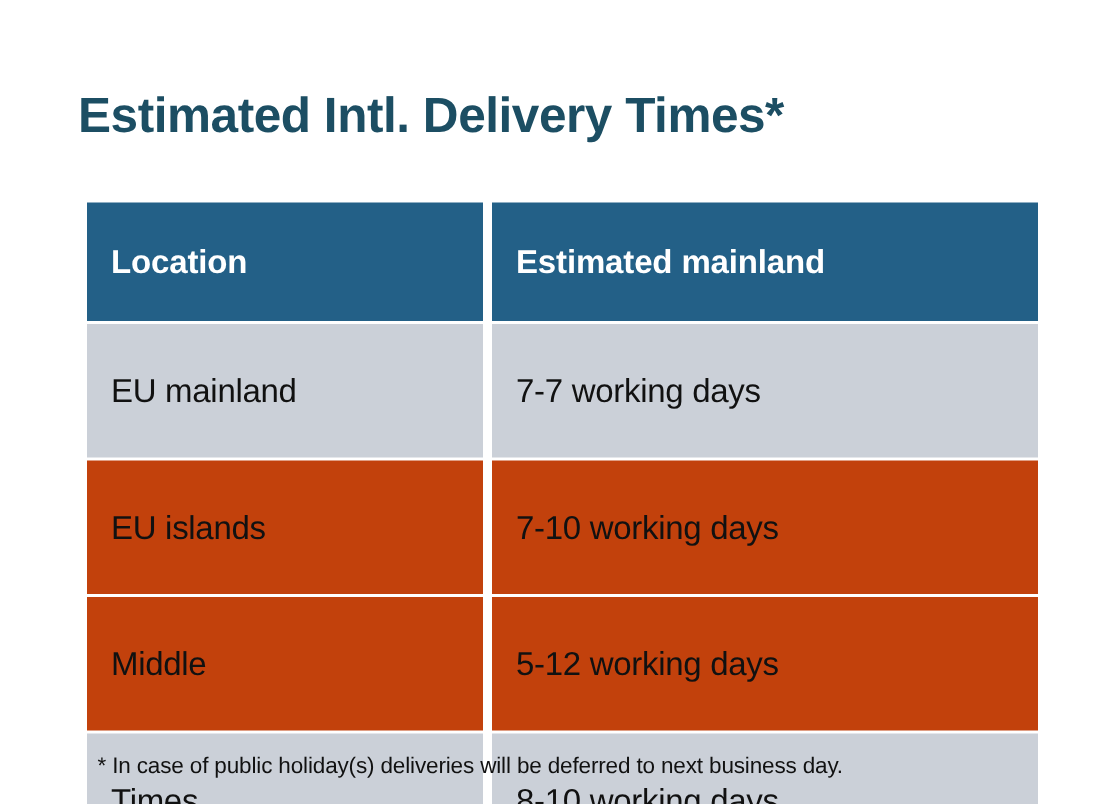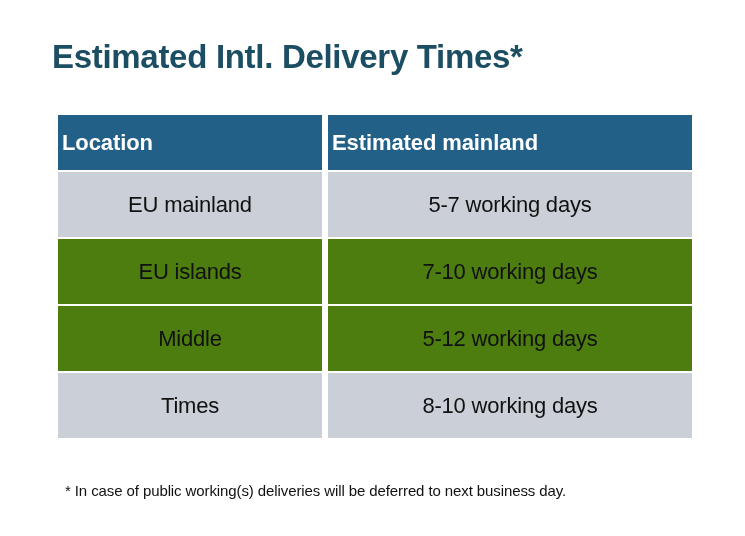--- a/index.html
+++ b/index.html
@@ -13,20 +13,21 @@
     background: #ffffff;
     font-family: "Liberation Sans", sans-serif;
     overflow: hidden;
     position: relative;
     -webkit-font-smoothing: antialiased;
   }
 
   .page {
     position: absolute;
     inset: 0;
+    margin-top: 20px;
   }
 
   
   .page-title {
     position: absolute;
     left: 52px;
     top: 36px;
     font-size: 33px;
     line-height: 42px;
     font-weight: 700;
@@ -39,21 +40,21 @@
   .delivery-table {
     position: absolute;
     left: 52px;
     top: 113px;
     width: 640px;
     border-collapse: separate;
     border-spacing: 6px 2px;
     table-layout: fixed;
   }
   .delivery-table tr > * {
-    padding: 4px;
+    padding: 16px;
     margin: 0;
   }
 
   .col-location  { width: 264px; }
   .col-delivery  { width: 364px; }
 
   .head-cell {
     background: #236087;
     color: #ffffff;
     font-size: 22px;
@@ -65,28 +66,28 @@
     letter-spacing: -0.1px;
     white-space: nowrap;
   }
 
   .body-cell {
     font-size: 22px;
     font-weight: 400;
     color: #111111;
     height: 57px;
     vertical-align: middle;
-    text-align: center;
+    text-align: left;
     padding-left: 12px;
     letter-spacing: -0.2px;
     white-space: nowrap;
   }
 
   tr.row-odd  .body-cell { background: #cbd0d8; }
-  tr.row-even .body-cell { background: #4d7c0f; }
+  tr.row-even .body-cell { background: #c2410c; }
 
   
   .footnote {
     position: absolute;
     left: 65px;
     top: 481px;
     font-size: 15px;
     line-height: 20px;
     font-weight: 400;
     color: #111111;
@@ -108,32 +109,32 @@
     </colgroup>
     <thead>
       <tr>
         <th class="head-cell">Location</th>
         <th class="head-cell">Estimated mainland</th>
       </tr>
     </thead>
     <tbody>
       <tr class="row-odd">
         <td class="body-cell">EU mainland</td>
-        <td class="body-cell">5-7 working days</td>
+        <td class="body-cell">7-7 working days</td>
       </tr>
       <tr class="row-even">
         <td class="body-cell">EU islands</td>
         <td class="body-cell">7-10 working days</td>
       </tr>
       <tr class="row-even">
         <td class="body-cell">Middle</td>
         <td class="body-cell">5-12 working days</td>
       </tr>
       <tr class="row-odd">
         <td class="body-cell">Times</td>
         <td class="body-cell">8-10 working days</td>
       </tr>
     </tbody>
   </table>
 
-  <div class="footnote">* In case of public working(s) deliveries will be deferred to next business day.</div>
+  <div class="footnote">* In case of public holiday(s) deliveries will be deferred to next business day.</div>
 
 </div>
 
 </body></html>

